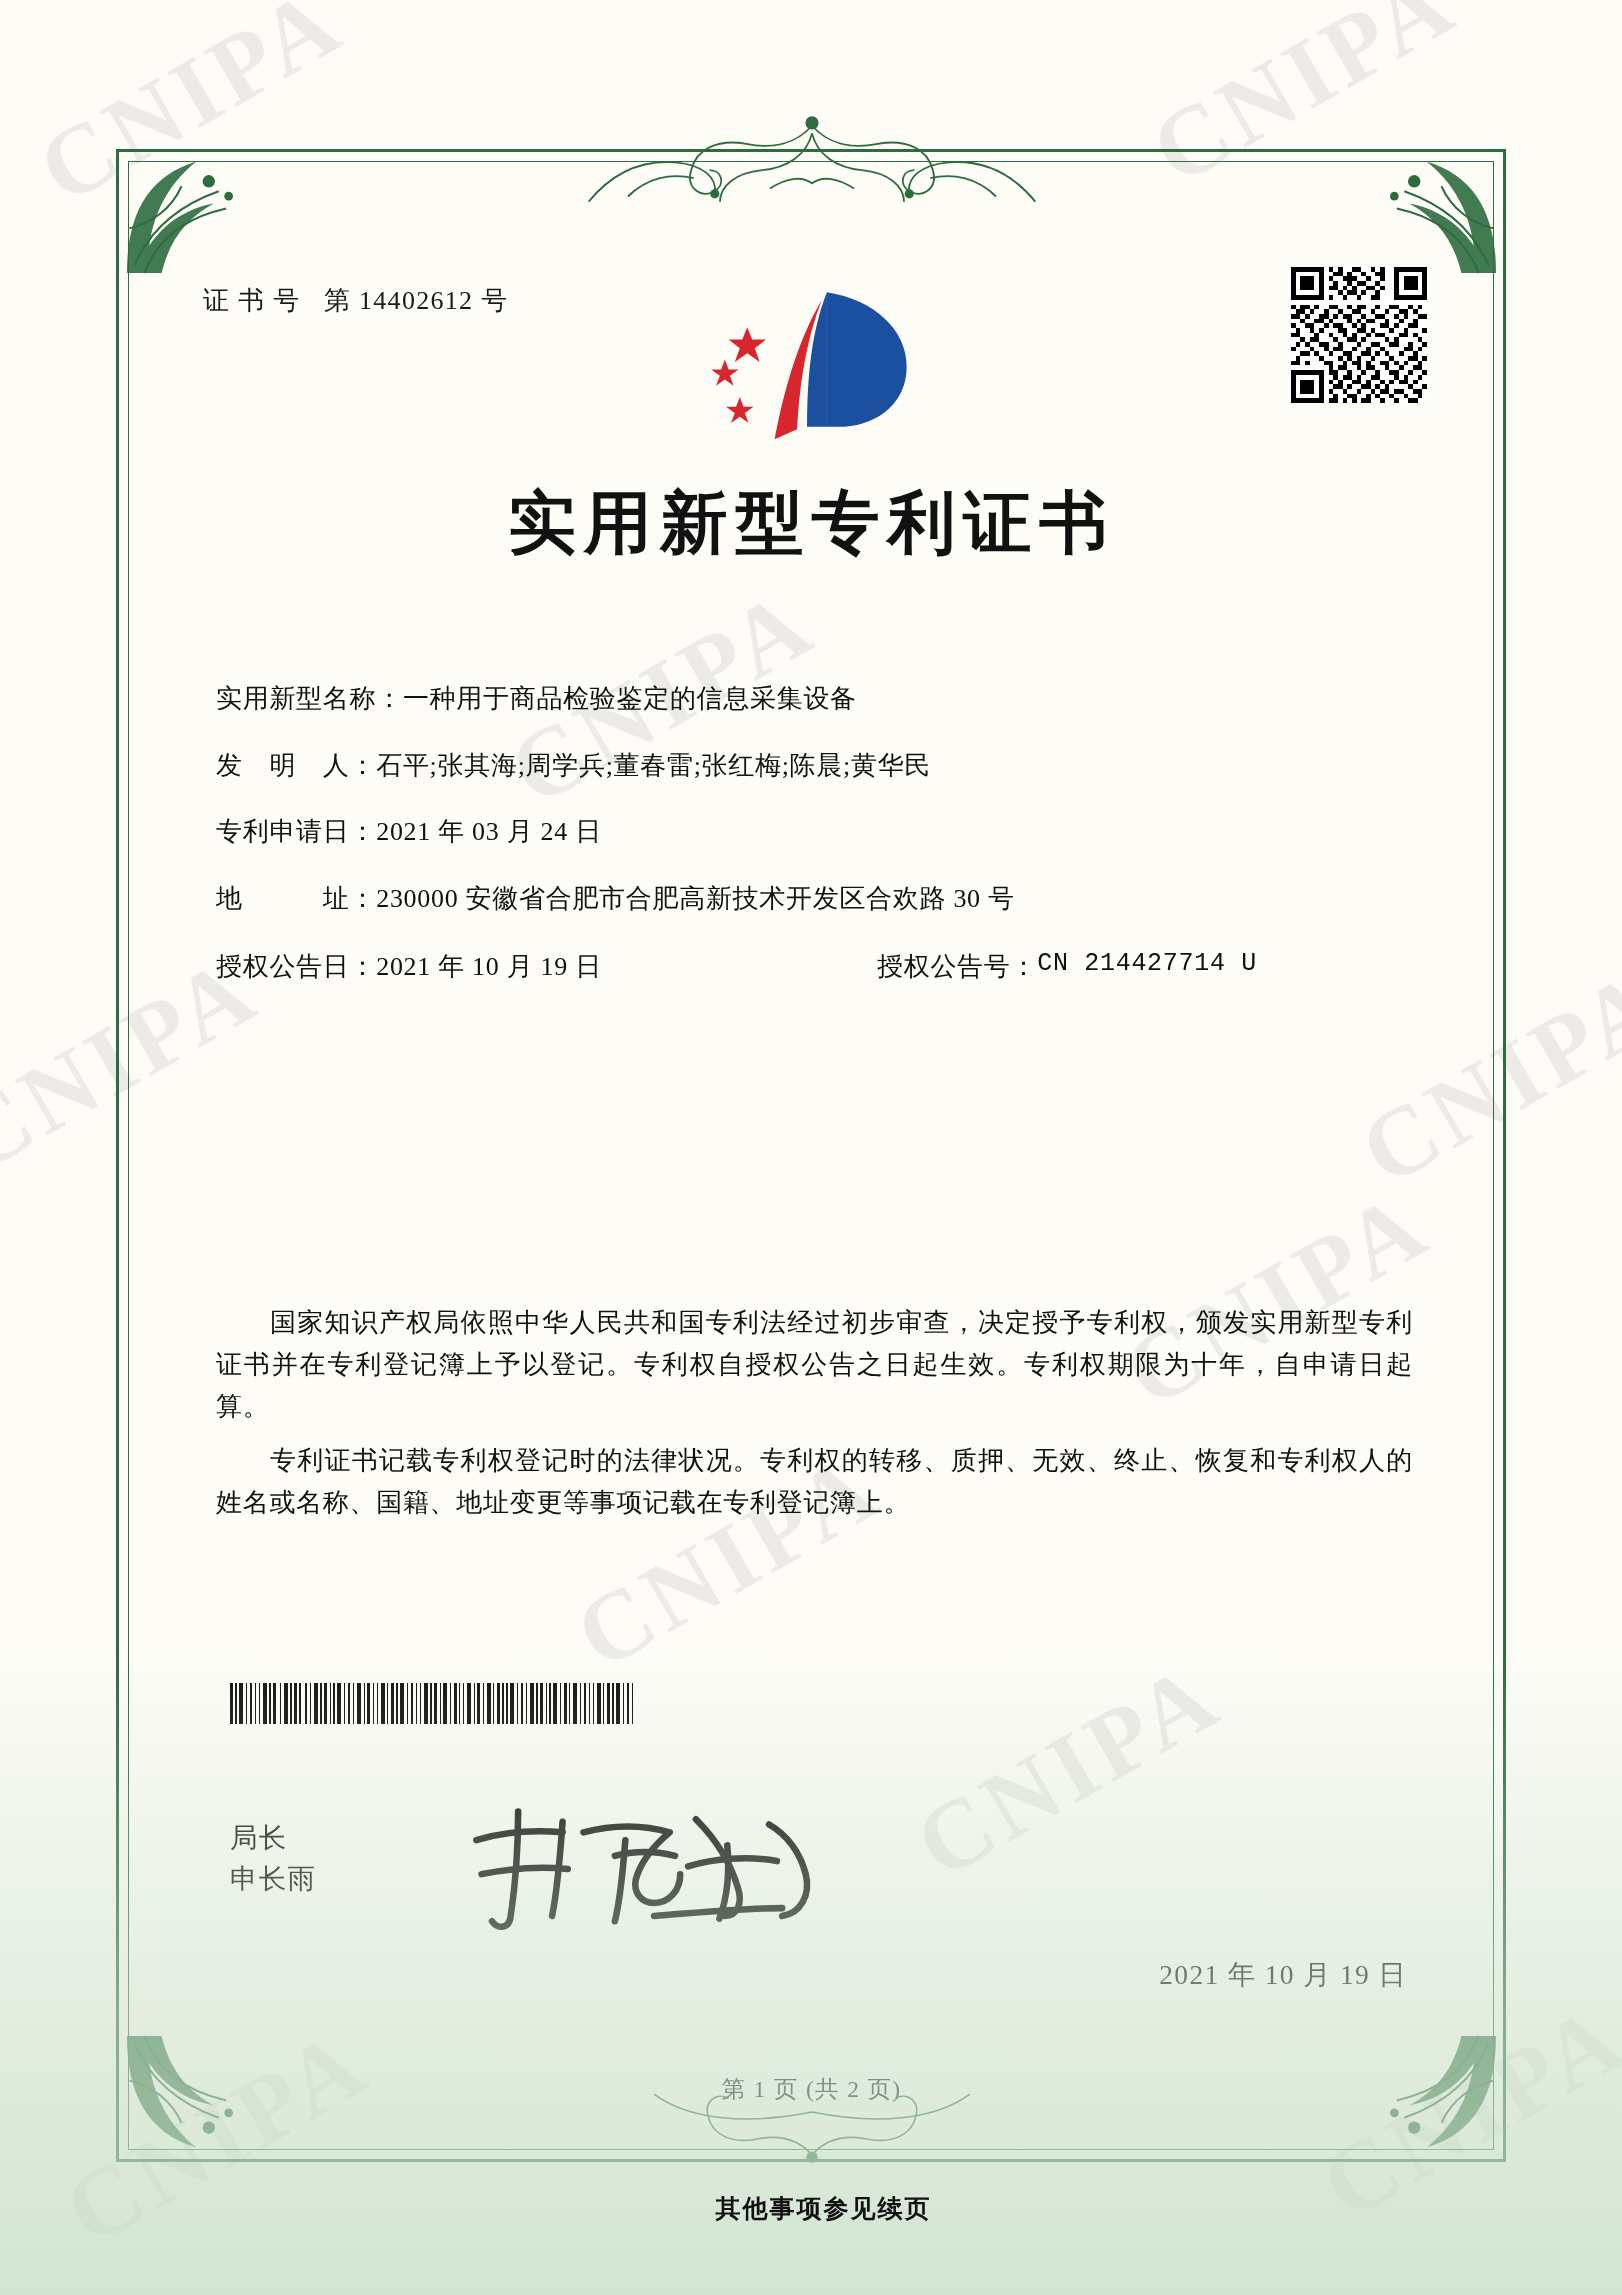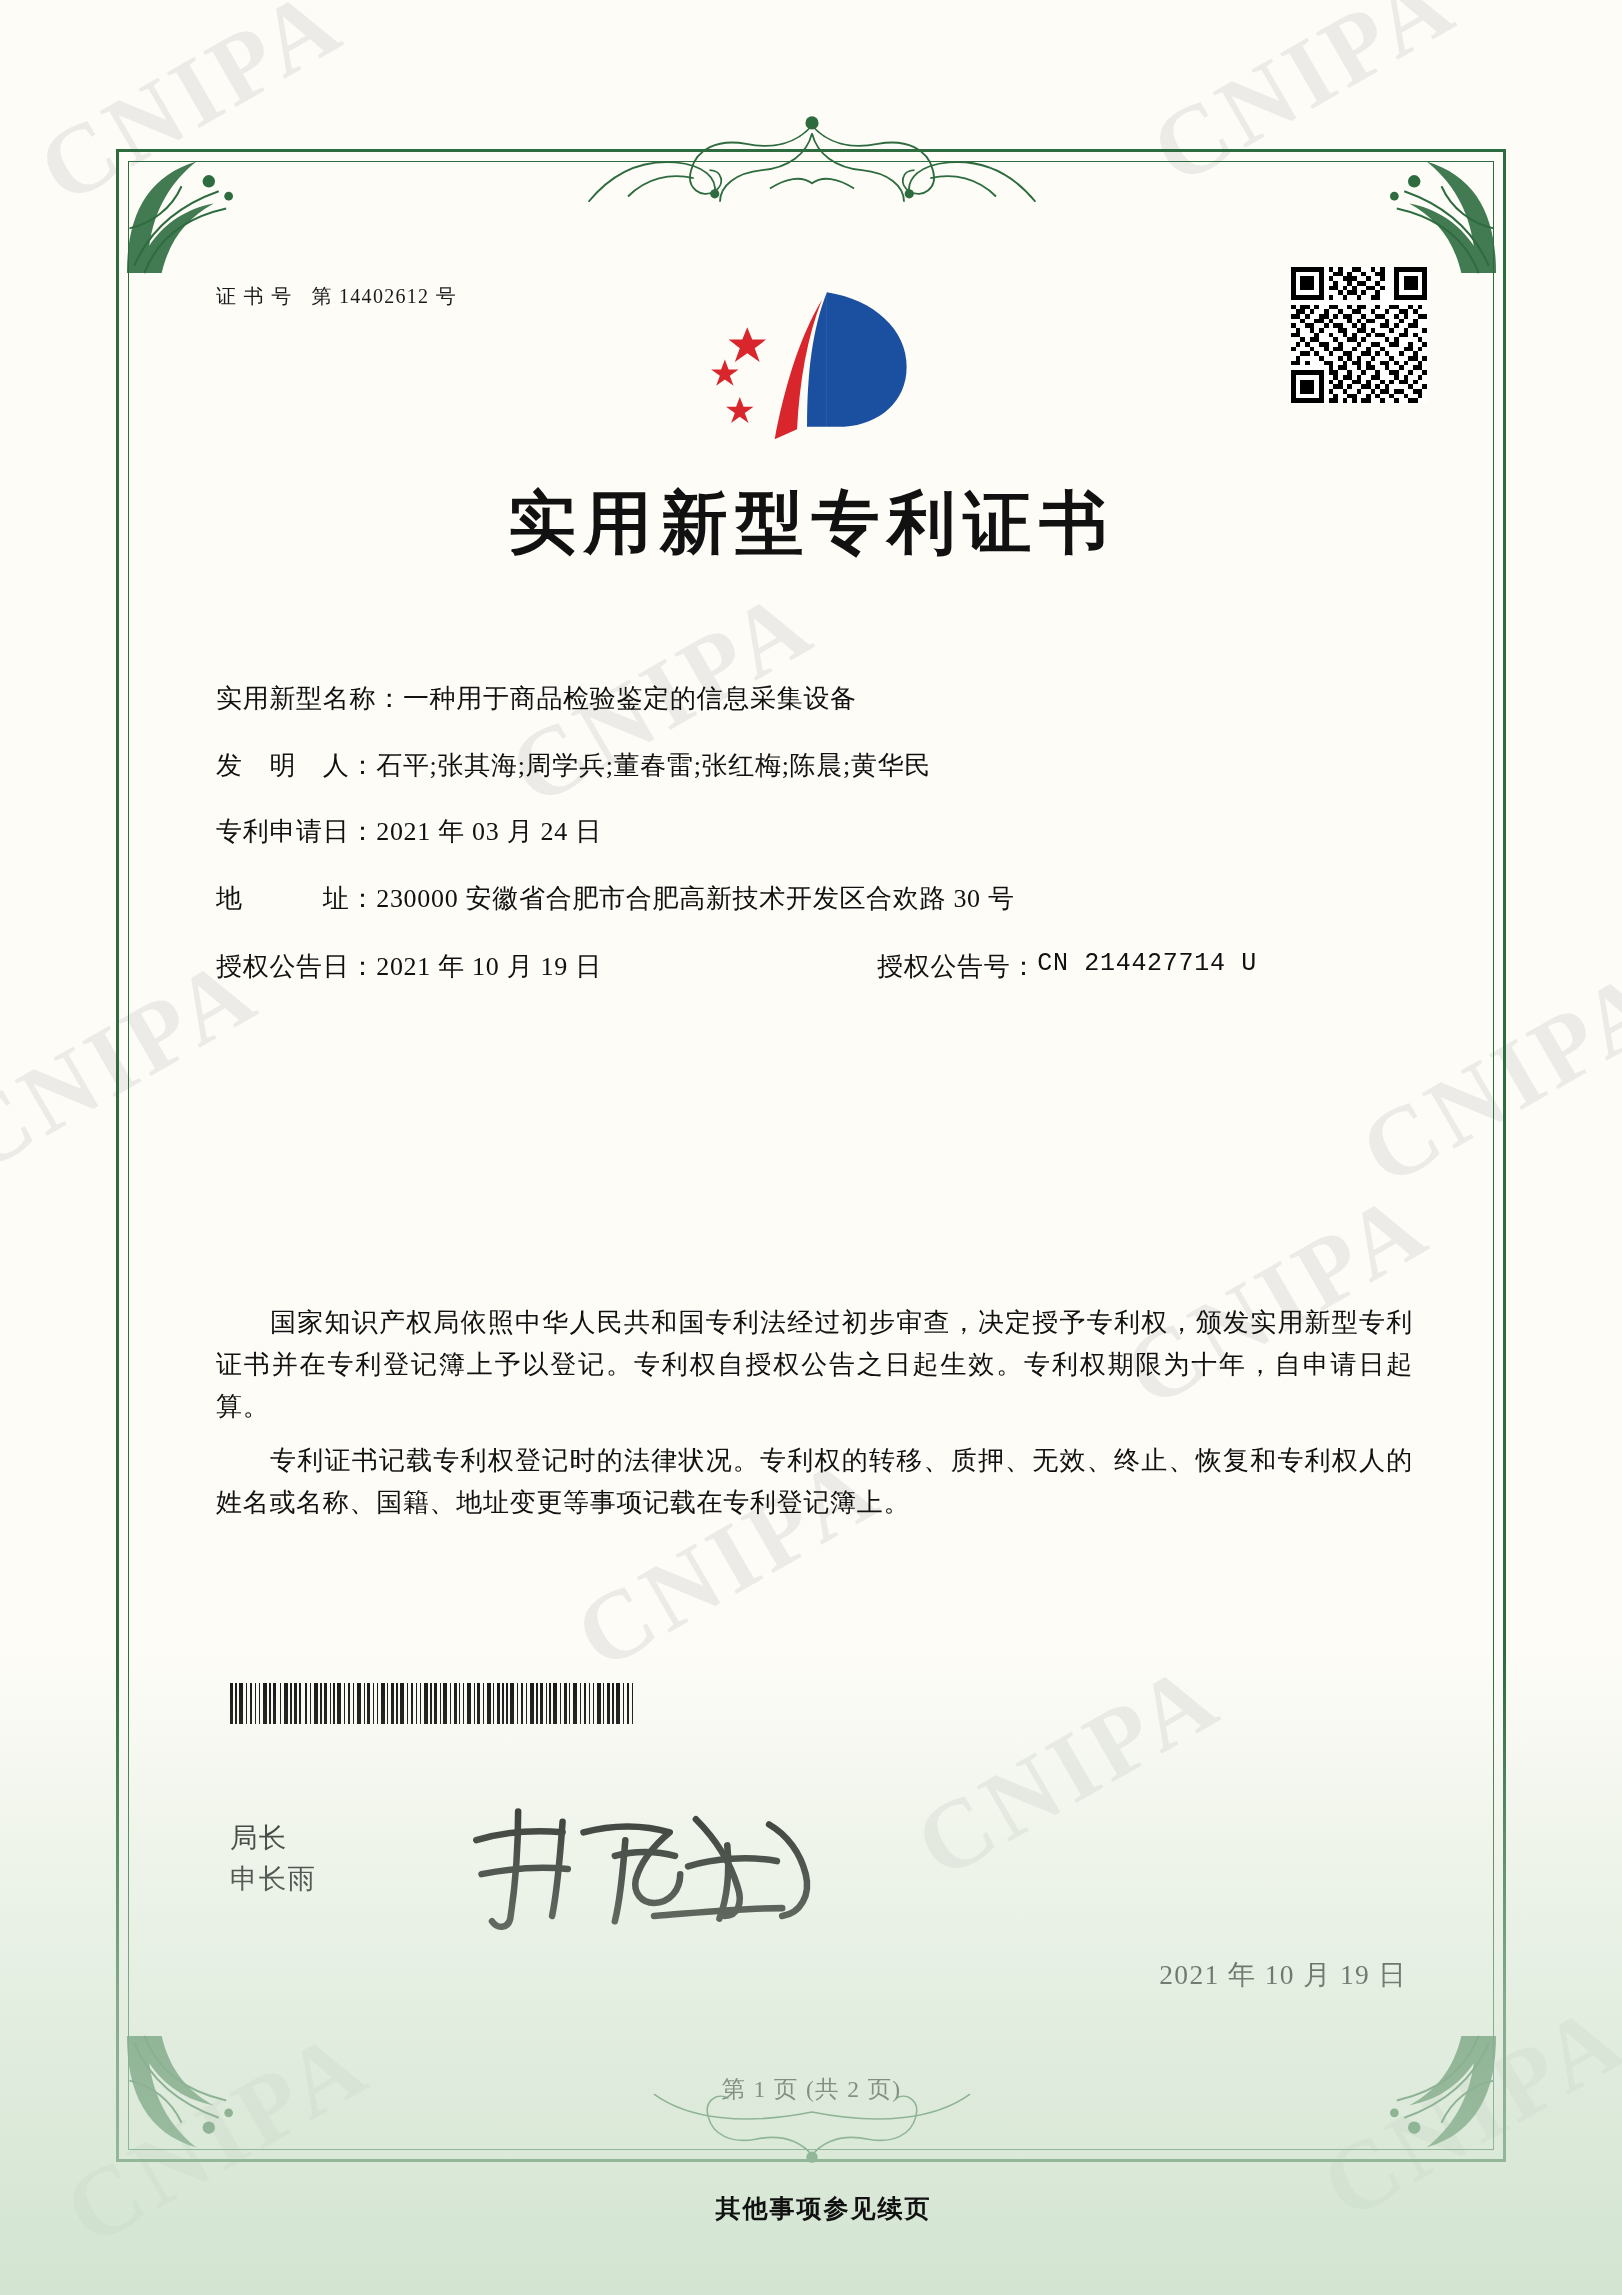--- a/index.html
+++ b/index.html
@@ -99,25 +99,24 @@
     height: 79px;
     color: #2e6b3e;
   }
   .bottom-flourish svg { width: 100%; height: 100%; display: block; }
 
   
   .cert-number {
     position: absolute;
     left: 203px;
     top: 283px;
-    font-size: 20px;
+    font-size: 26px;
     color: #1a1a1a;
     letter-spacing: 1.3px;
     white-space: nowrap;
-    margin-left: 13px;
   }
   .qr {
     position: absolute;
     right: 196px;
     top: 267px;
     width: 136px;
     height: 136px;
     background: #ffffff;
   }
   .qr svg { display: block; width: 100%; height: 100%; }

